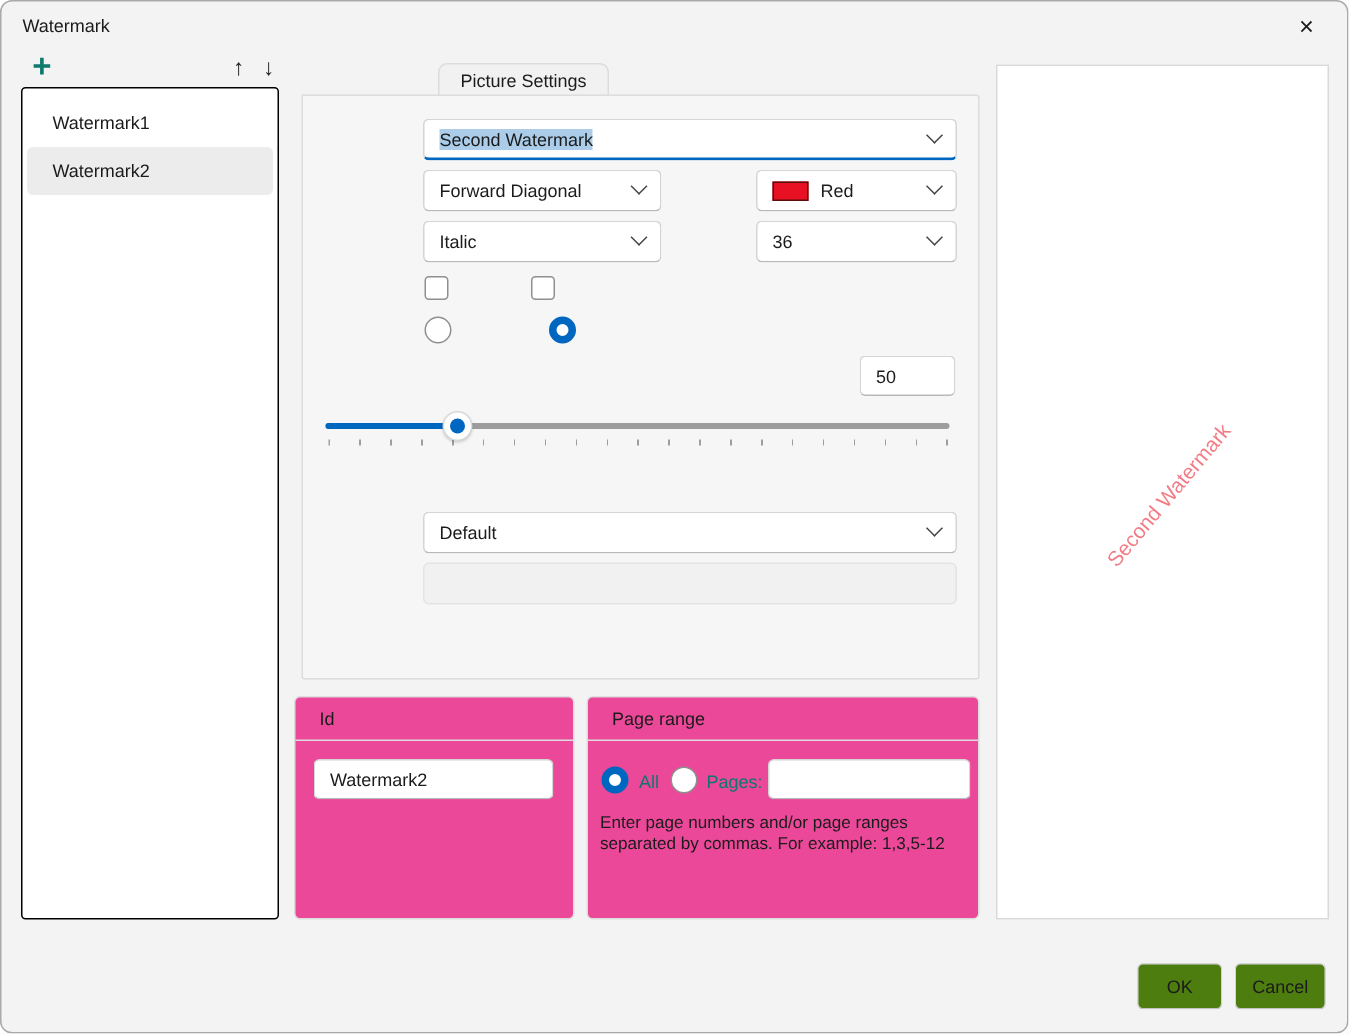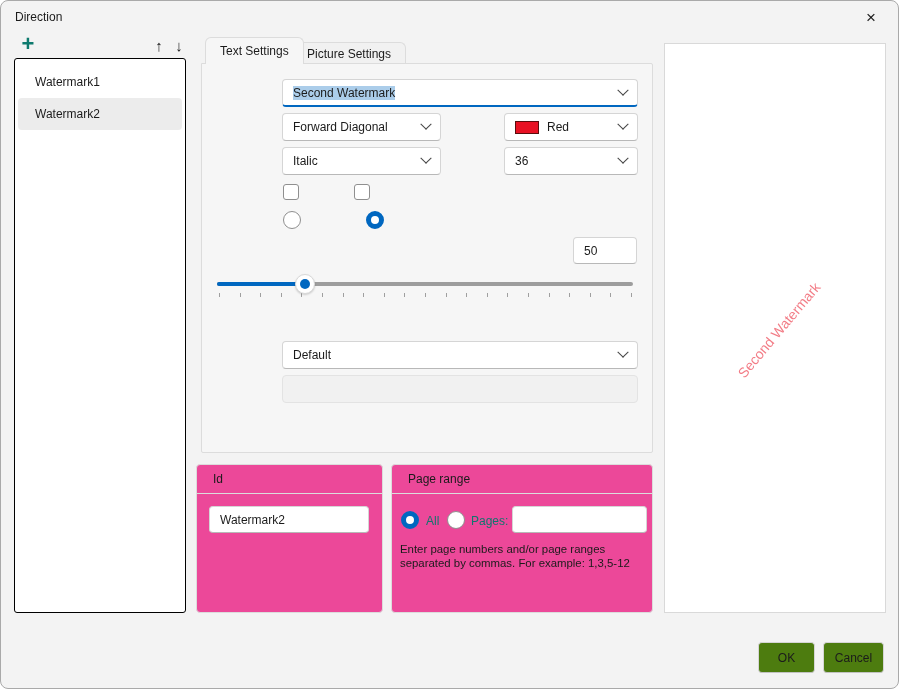--- a/index.html
+++ b/index.html
@@ -82,38 +82,35 @@
     border: 1px solid #d5d5d5; border-bottom-color: #c2c2c2; border-radius: 4px;
     display: flex; align-items: center; justify-content: center; font-size: 12px; }
   .btn.ok { left: 757px; width: 57px; }
   .btn.cancel { left: 822px; width: 61px; }
 </style>
 </head>
 <body>
 
 <div class="dialog">
 
-  <div class="title">Direction</div>
+  <div class="title">Watermark</div>
   <div class="close-btn">×</div>
 
   <div class="add-btn">+</div>
   <div class="move-up">↑</div>
   <div class="move-down">↓</div>
   <div class="listbox">
     <div class="list-item">
       <span>Watermark1</span>
     </div>
     <div class="list-item selected">
       <span>Watermark2</span>
     </div>
   </div>
 
-  <div class="tab active">
-    <span>Text Settings</span>
-  </div>
   <div class="tab inactive">
     <span>Picture Settings</span>
   </div>
   <div class="tab-panel"></div>
 
   <div class="flabel" style="left:216px; top:86px;">Text:</div>
   <div class="combo focused" style="left:281px; top:78px; width:356px;">
     <span class="sel-text">Second Watermark</span>
     <span class="chev"></span>
   </div>

